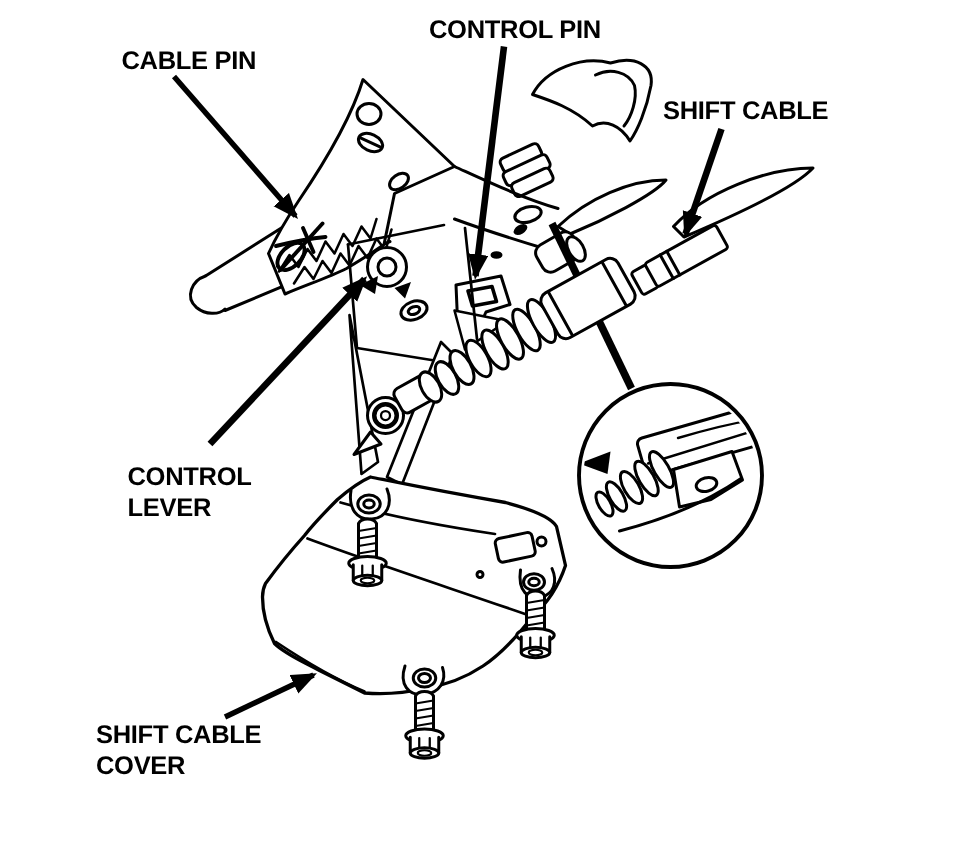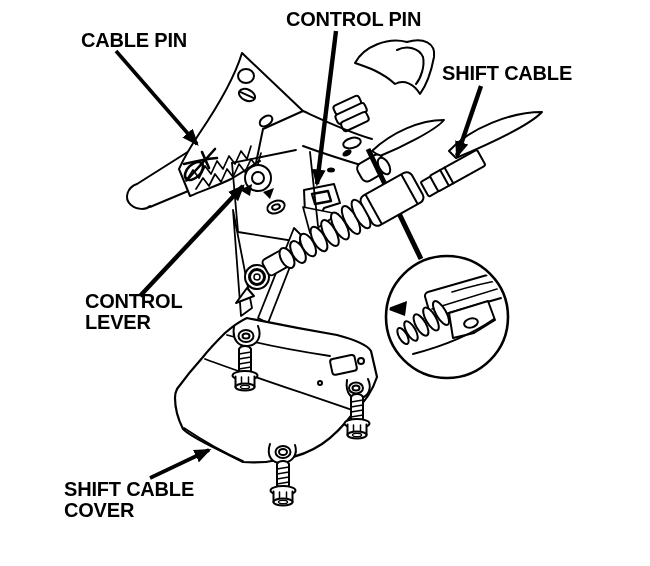--- a/index.html
+++ b/index.html
@@ -1,19 +1,19 @@
 <!DOCTYPE html>
 <html><head>
 <meta charset="utf-8">
 <style>
   html,body{margin:0;padding:0;background:#fff;}
   .stage{position:relative;width:650px;height:566px;background:#fff;overflow:hidden;
          font-family:"Liberation Sans",sans-serif;}
   .stage svg{position:absolute;left:0;top:0;}
-  .lbl{position:absolute;color:#000;font-weight:700;font-size:20px;line-height:21px;
+  .lbl{position:absolute;color:#000;font-weight:700;font-size:17px;line-height:21px;
        letter-spacing:-0.2px;white-space:pre-line;}
   .ln{stroke:#000;fill:none;stroke-width:2;stroke-linecap:round;stroke-linejoin:round;}
 </style>
 </head>
 <body>
 
 <div class="stage">
 
 <svg width="650" height="566" viewBox="0 0 650 566">
   <defs>
@@ -198,18 +198,18 @@
     <line x1="336" y1="31" x2="317" y2="184" stroke-width="4.4" marker-end="url(#ah)"></line>
     <line x1="481" y1="86" x2="457" y2="156" stroke-width="4.4" marker-end="url(#ah)"></line>
     <line x1="140" y1="296" x2="243" y2="186" stroke-width="4.4" marker-end="url(#ah)"></line>
     <line x1="150" y1="478" x2="209" y2="450" stroke-width="3.6" marker-end="url(#ah)"></line>
   </g>
 </svg>
 
 <div class="lbl" style="left:81px;top:30px">CABLE PIN</div>
 <div class="lbl" style="left:286px;top:9px">CONTROL PIN</div>
 <div class="lbl" style="left:442px;top:63px">SHIFT CABLE</div>
-<div class="lbl" style="left:85px;top:291px">CONTROL
+<div class="lbl" style="left:85px;top:307px">CONTROL
 LEVER</div>
 <div class="lbl" style="left:64px;top:479px">SHIFT CABLE
 COVER</div>
 
 </div>
 
 </body></html>

